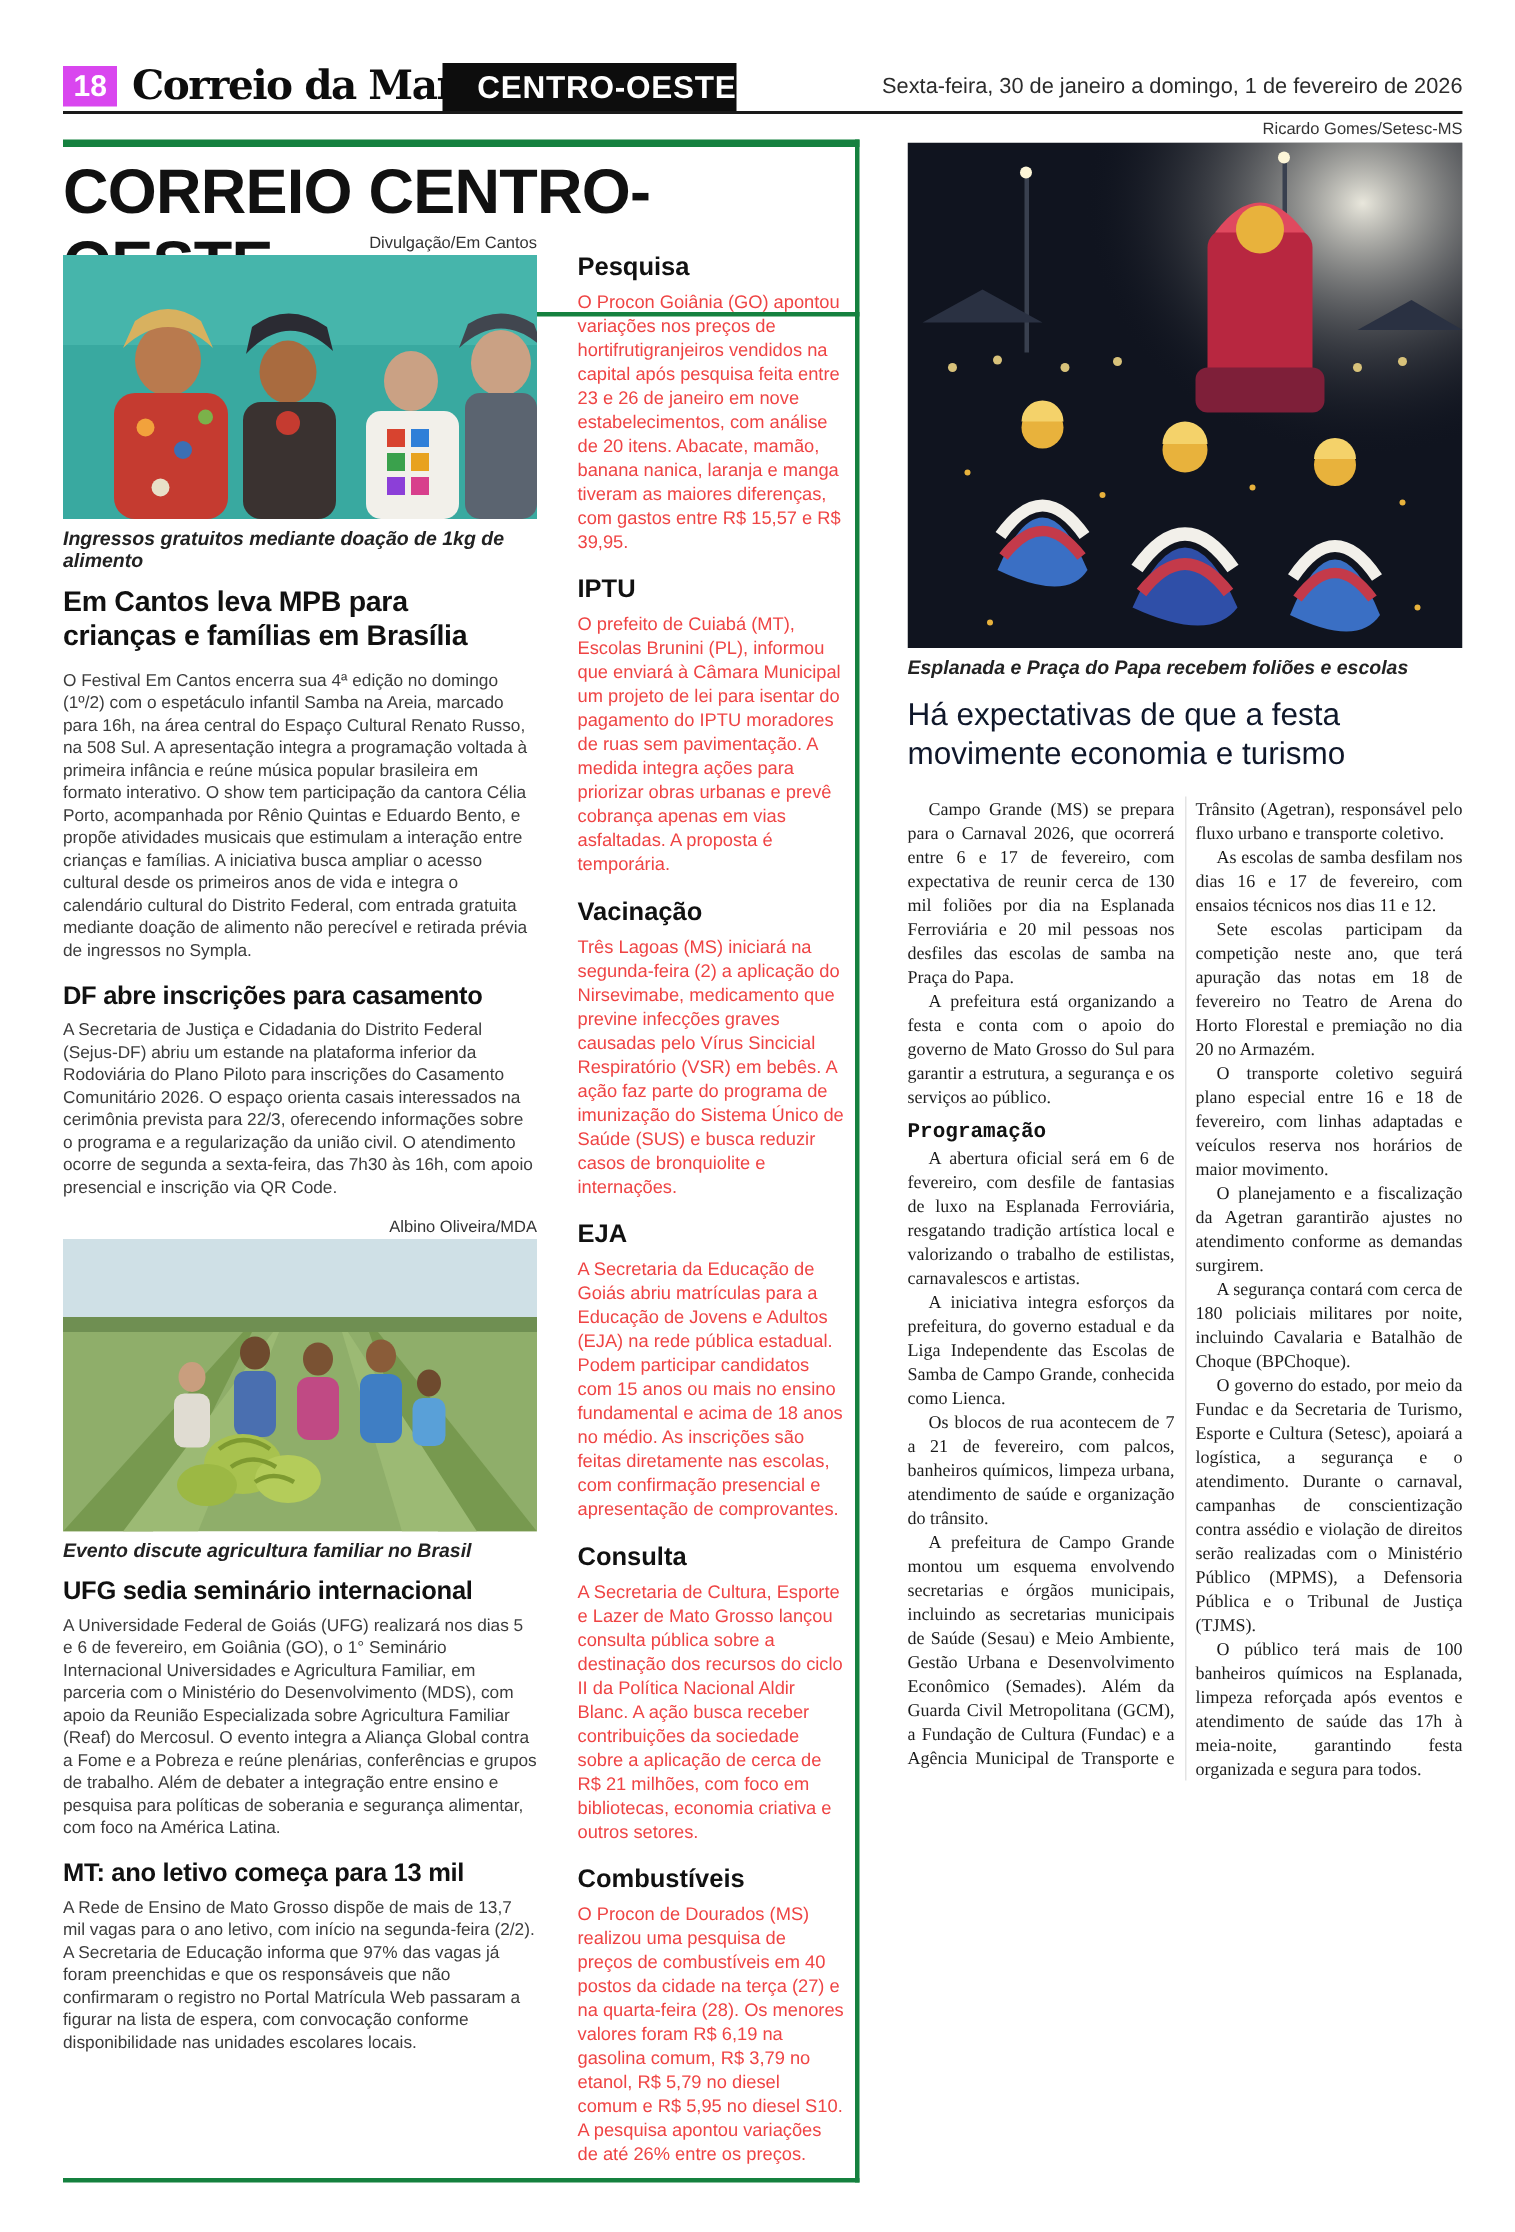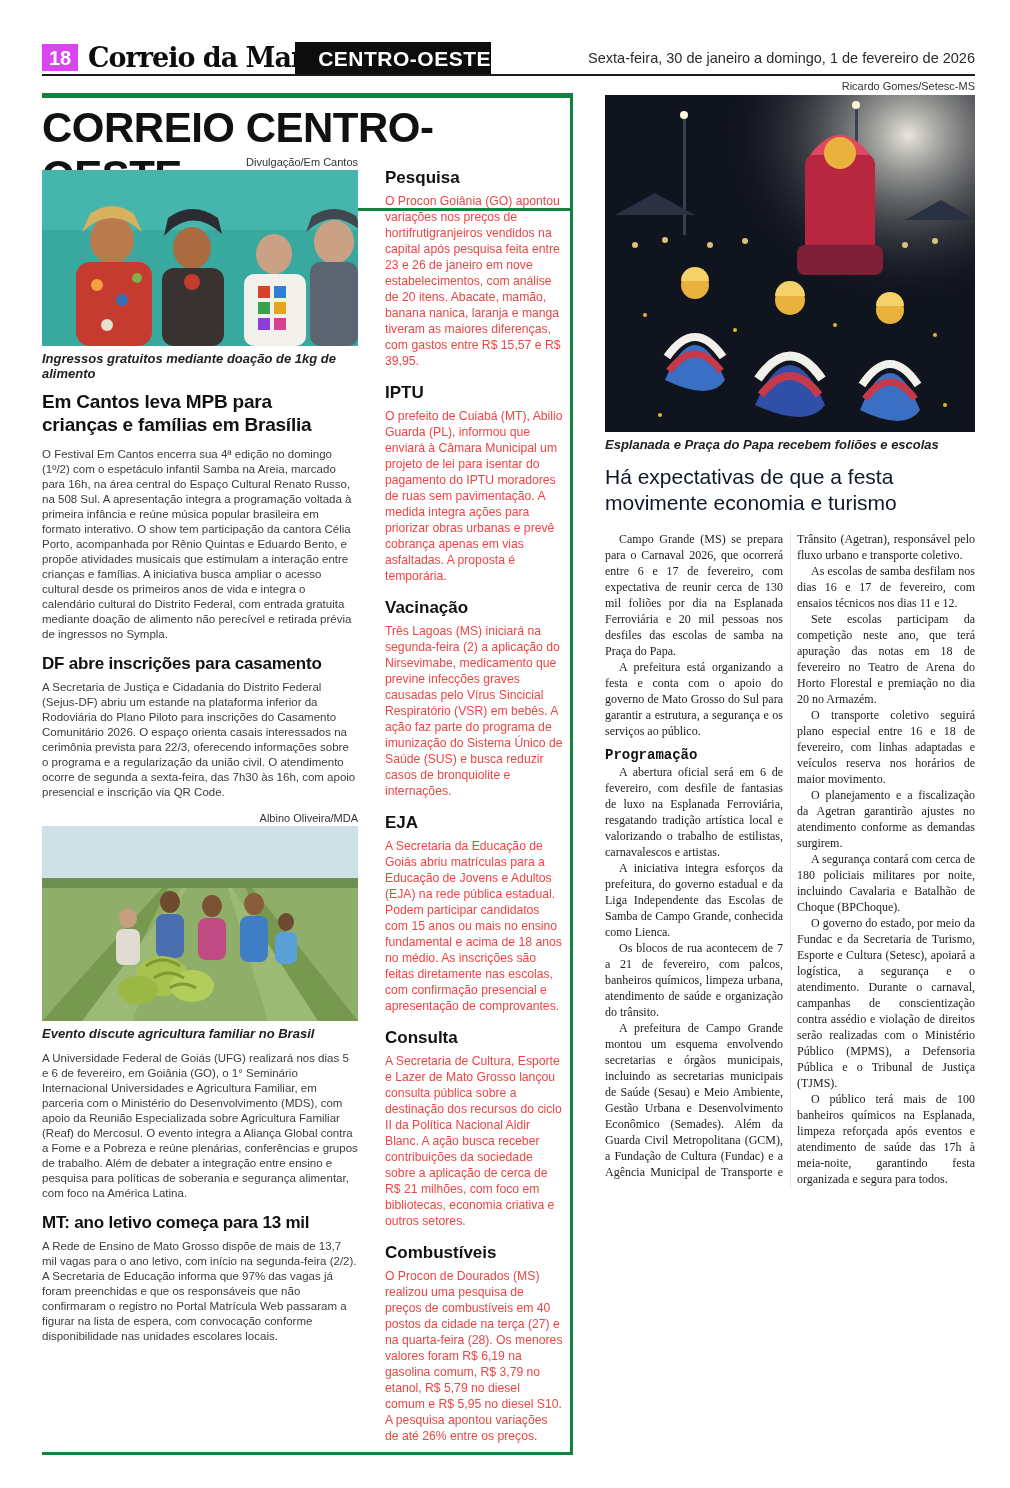--- a/index.html
+++ b/index.html
@@ -138,34 +138,35 @@
       <ellipse cx="244" cy="96" rx="8" ry="9" fill="#6e4a2e"></ellipse>
         <rect x="233" y="106" width="22" height="32" rx="7" fill="#59a0d8"></rect>
 
       <ellipse cx="120" cy="150" rx="26" ry="20" fill="#a8c24e"></ellipse>
       <ellipse cx="150" cy="160" rx="22" ry="16" fill="#b4cc5a"></ellipse>
       <ellipse cx="96" cy="164" rx="20" ry="14" fill="#9cb844"></ellipse>
       <path d="M104 140 q16 -12 34 0 M112 152 q14 -10 30 0 M128 162 q12 -8 26 0" stroke="#7e9a30" stroke-width="3" fill="none"></path>
     </svg>
     <div class="caption">Evento discute agricultura familiar no Brasil</div>
 
+    <h3>UFG sedia seminário internacional</h3>
     <p class="body">A Universidade Federal de Goiás (UFG) realizará nos dias 5 e 6 de fevereiro, em Goiânia (GO), o 1° Seminário Internacional Universidades e Agricultura Familiar, em parceria com o Ministério do Desenvolvimento (MDS), com apoio da Reunião Especializada sobre Agricultura Familiar (Reaf) do Mercosul. O evento integra a Aliança Global contra a Fome e a Pobreza e reúne plenárias, conferências e grupos de trabalho. Além de debater a integração entre ensino e pesquisa para políticas de soberania e segurança alimentar, com foco na América Latina.</p>
 
     <h3>MT: ano letivo começa para 13 mil</h3>
     <p class="body">A Rede de Ensino de Mato Grosso dispõe de mais de 13,7 mil vagas para o ano letivo, com início na segunda-feira (2/2). A Secretaria de Educação informa que 97% das vagas já foram preenchidas e que os responsáveis que não confirmaram o registro no Portal Matrícula Web passaram a figurar na lista de espera, com convocação conforme disponibilidade nas unidades escolares locais.</p>
   </div>
 
   <div class="col-mid">
     <div class="brief">
       <h3>Pesquisa</h3>
       <p>O Procon Goiânia (GO) apontou variações nos preços de hortifrutigranjeiros vendidos na capital após pesquisa feita entre 23 e 26 de janeiro em nove estabelecimentos, com análise de 20 itens. Abacate, mamão, banana nanica, laranja e manga tiveram as maiores diferenças, com gastos entre R$ 15,57 e R$ 39,95.</p>
     </div>
     <div class="brief">
       <h3>IPTU</h3>
-      <p>O prefeito de Cuiabá (MT), Abilio Guarda (PL), informou que enviará à Câmara Municipal um projeto de lei para isentar do pagamento do IPTU moradores de ruas sem pavimentação. A medida integra ações para priorizar obras urbanas e prevê cobrança apenas em vias asfaltadas. A proposta é temporária.</p>
+      <p>O prefeito de Cuiabá (MT), Escolas Brunini (PL), informou que enviará à Câmara Municipal um projeto de lei para isentar do pagamento do IPTU moradores de ruas sem pavimentação. A medida integra ações para priorizar obras urbanas e prevê cobrança apenas em vias asfaltadas. A proposta é temporária.</p>
     </div>
     <div class="brief">
       <h3>Vacinação</h3>
       <p>Três Lagoas (MS) iniciará na segunda-feira (2) a aplicação do Nirsevimabe, medicamento que previne infecções graves causadas pelo Vírus Sincicial Respiratório (VSR) em bebês. A ação faz parte do programa de imunização do Sistema Único de Saúde (SUS) e busca reduzir casos de bronquiolite e internações.</p>
     </div>
     <div class="brief">
       <h3>EJA</h3>
       <p>A Secretaria da Educação de Goiás abriu matrículas para a Educação de Jovens e Adultos (EJA) na rede pública estadual. Podem participar candidatos com 15 anos ou mais no ensino fundamental e acima de 18 anos no médio. As inscrições são feitas diretamente nas escolas, com confirmação presencial e apresentação de comprovantes.</p>
     </div>
     <div class="brief">

